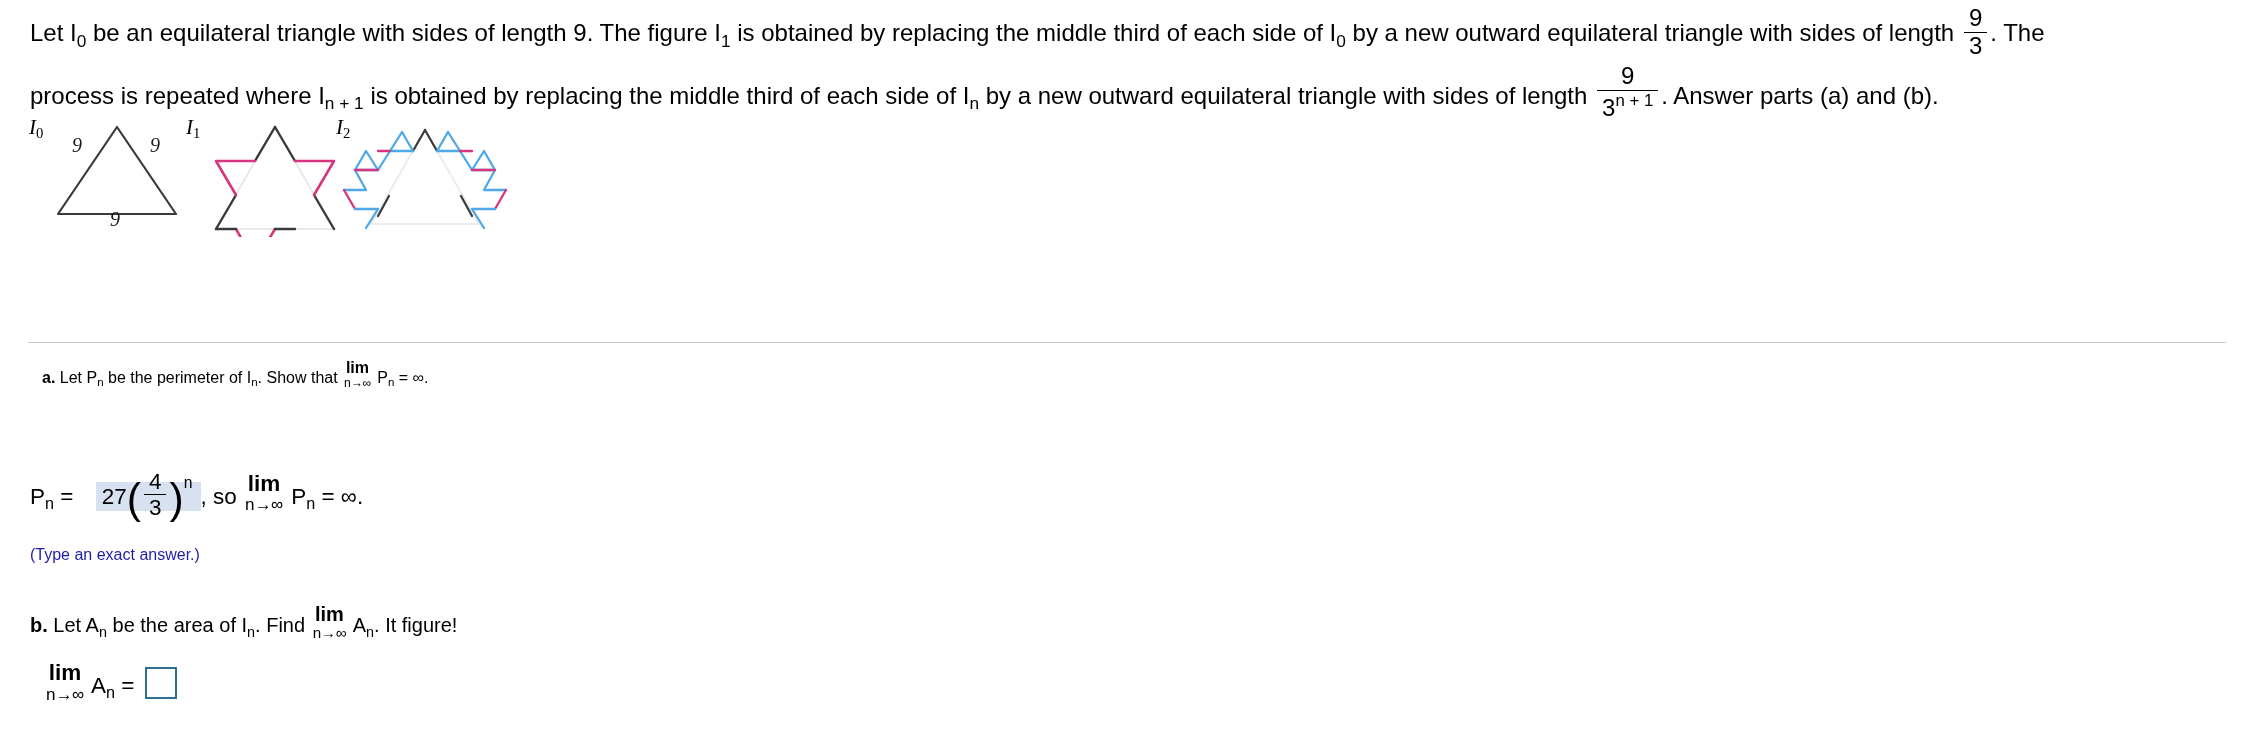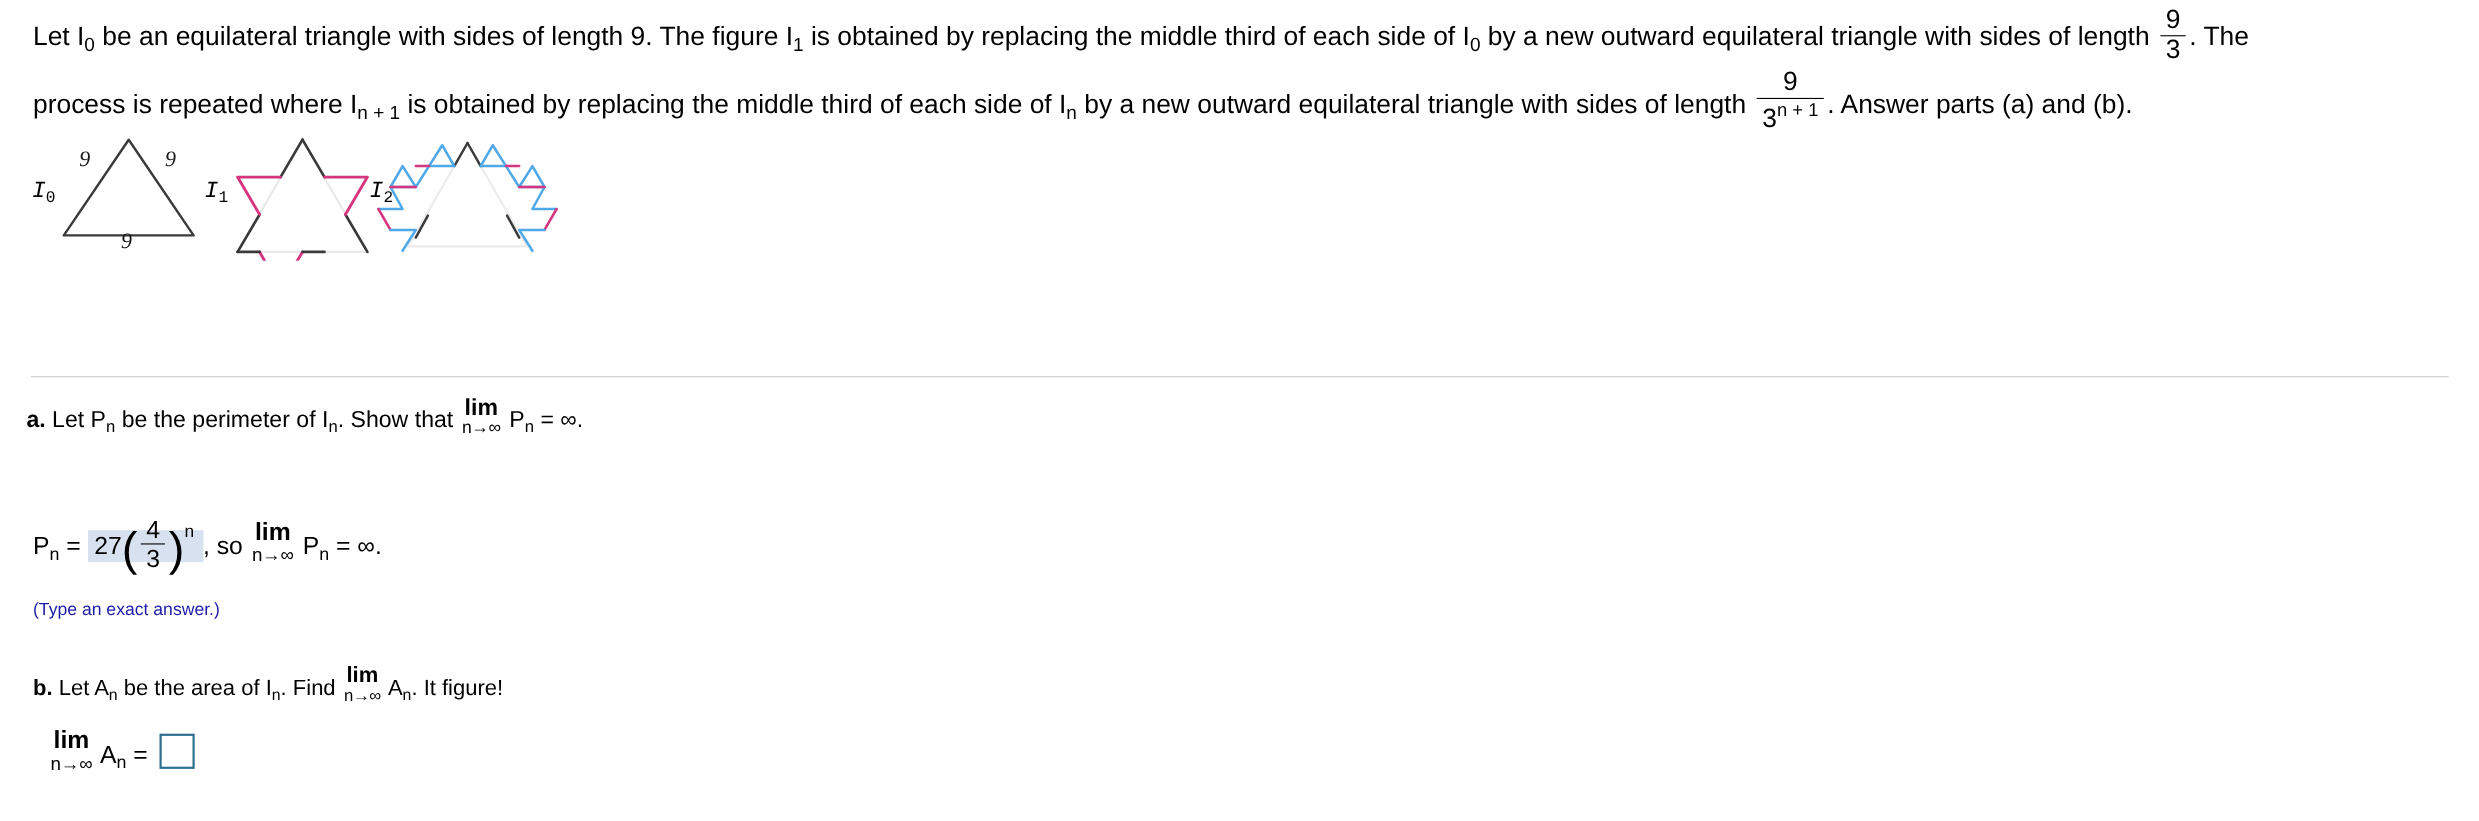--- a/index.html
+++ b/index.html
@@ -66,25 +66,24 @@
     width: 900px;
     height: 125px;
   }
   .fig-block {
     position: absolute;
     top: 0;
     height: 125px;
   }
   .fig-label {
     position: absolute;
-    font-family: Liberation Mono, monospace;
+    font-family: Liberation Serif, serif;
     font-size: 21px;
     font-style: italic;
     color: #000;
-    margin-top: 48px;
   }
   .fig-label .fl-sub { font-size: 0.7em; vertical-align: -0.3em; font-style: normal;}
   .side-label {
     position: absolute;
     font-family: "Liberation Serif", serif;
     font-size: 20px;
     font-style: italic;
     color: #1a1a1a;
   }
 
@@ -94,23 +93,23 @@
     left: 28px;
     top: 342px;
     width: 2198px;
     height: 1px;
     background: #c9c9c9;
   }
 
   
   #part-a {
     position: absolute;
-    left: 24px;
+    left: 42px;
     top: 360px;
-    font-size: 21px;
+    font-size: 16px;
     white-space: nowrap;
   }
   #answer-a {
     position: absolute;
     left: 30px;
     top: 470px;
     font-size: 22.5px;
     white-space: nowrap;
   }
   #hint-a {
@@ -132,20 +131,21 @@
     position: absolute;
     left: 44px;
     top: 662px;
     font-size: 22.5px;
     white-space: nowrap;
   }
 
   .highlight {
     background: #d8e1ef;
     padding: 2px 8px 2px 6px;
+    margin-left: 16px;
   }
 
   .answer-box {
     display: inline-block;
     width: 28px;
     height: 28px;
     border: 2px solid #2e6f8e;
     background: #ffffff;
     vertical-align: -6px;
     margin-left: 4px;

